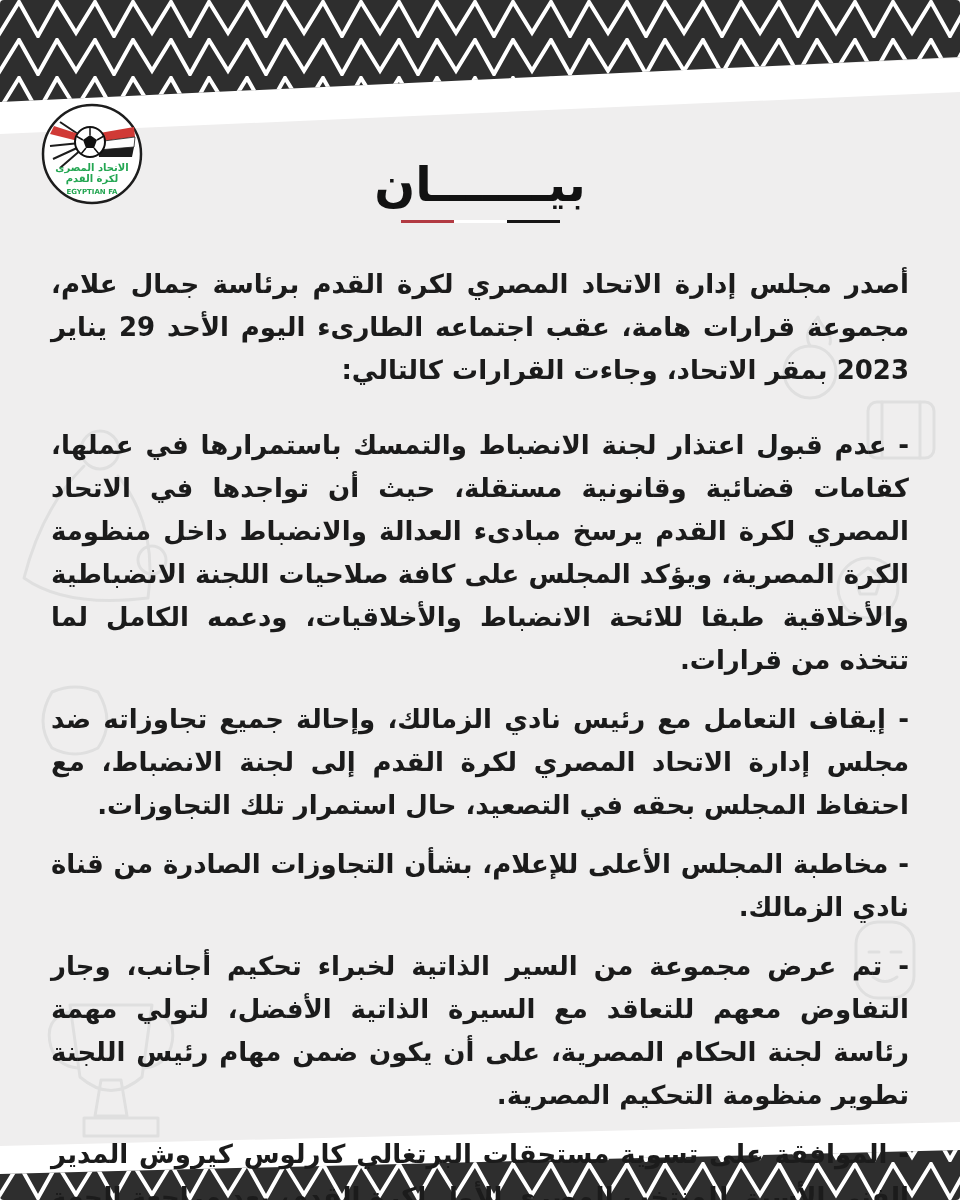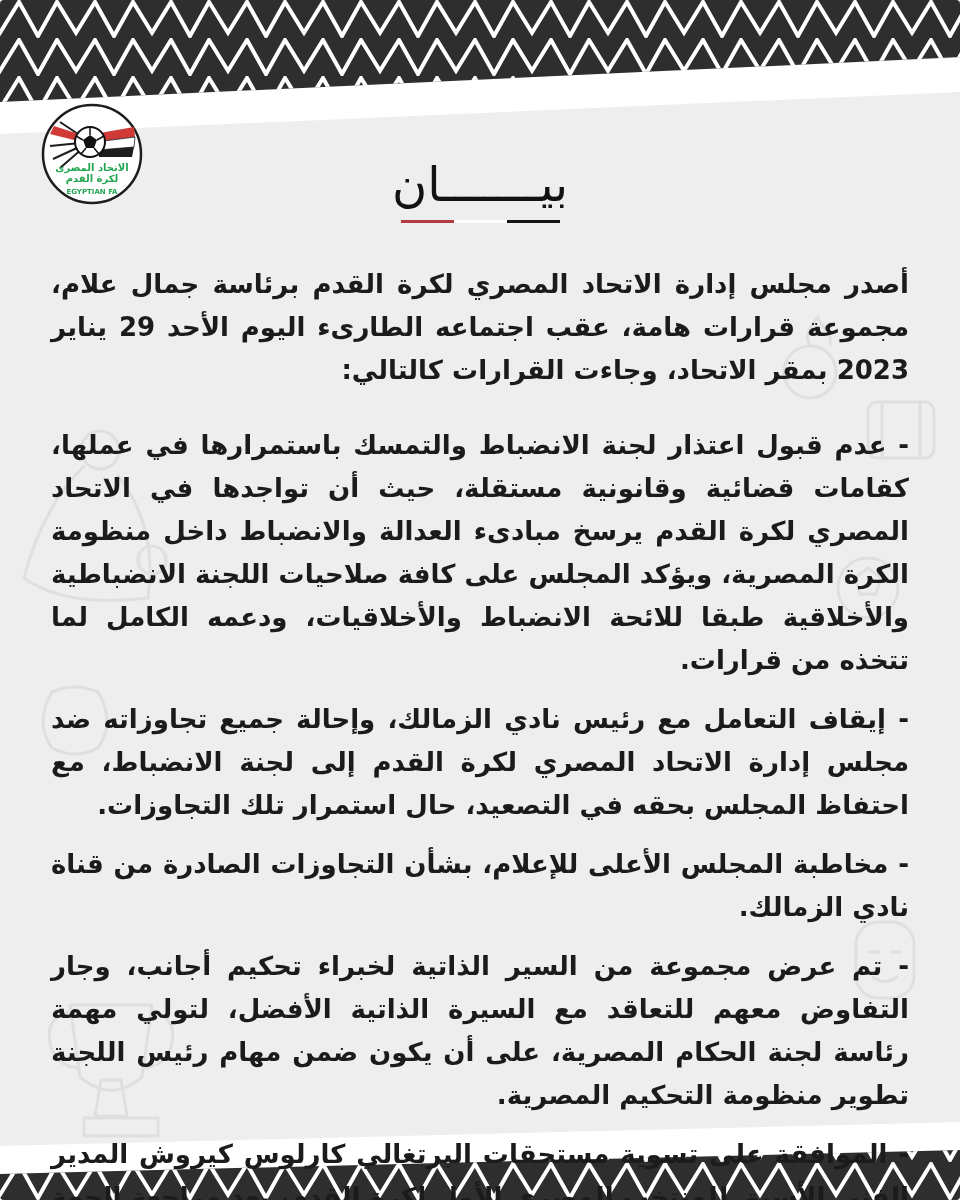--- a/index.html
+++ b/index.html
@@ -35,21 +35,21 @@
   .band svg { display: block; width: 100%; height: 100%; }
 
   
   .logo { position: absolute; left: 40px; top: 102px; width: 104px; height: 104px; z-index: 3; }
 
   
   .title-wrap { position: absolute; left: 0; right: 0; top: 156px; text-align: center; z-index: 3; }
   .title {
     margin: 0;
     font-size: 48px;
-    font-weight: 400;
+    font-weight: 700;
     color: #121212;
     letter-spacing: 0px;
     line-height: 1.2;
   }
   .flag-underline { margin-top: 6px; display: flex; justify-content: center; }
   .seg { display: block; width: 53px; height: 3px; }
   .seg-black { background: #161616; }
   .seg-white { background: #ffffff; }
   .seg-red   { background: #b23a42; }
 

